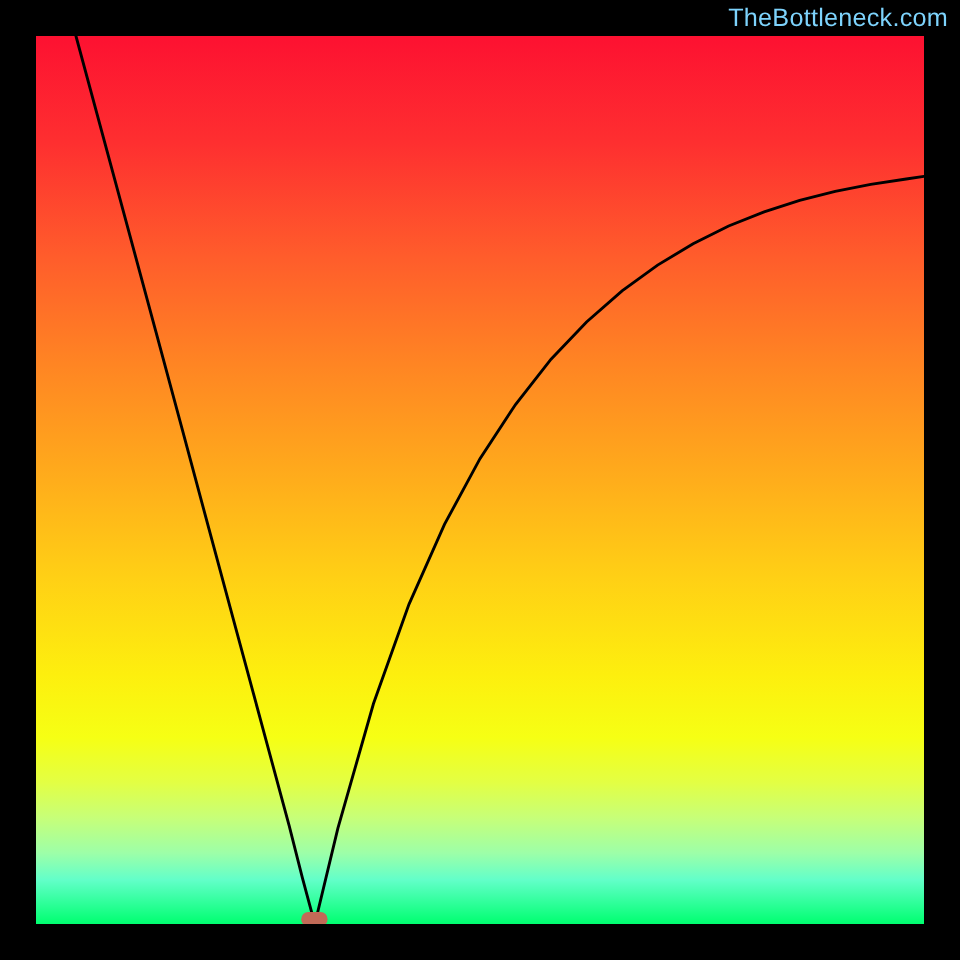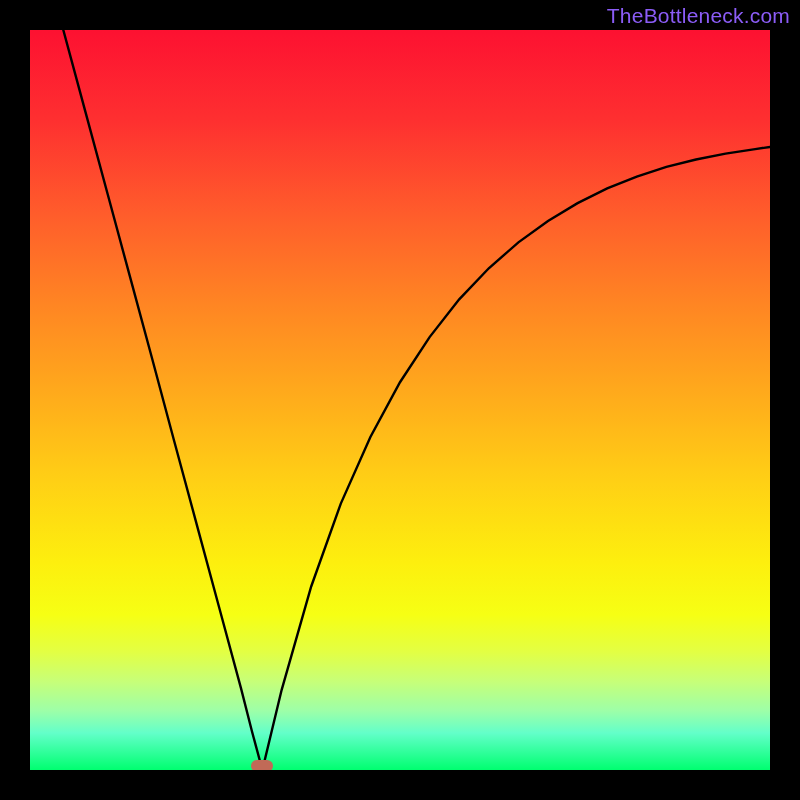--- a/index.html
+++ b/index.html
@@ -55,21 +55,21 @@
     width: 22px;
     height: 12px;
     border-radius: 6px;
     background: #c16a57;
     transform: translate(-50%, -50%);
   }
   .watermark {
     position: absolute;
     top: 4px;
     right: 10px;
-    color: #8b5cf6;
+    color: #7dd3fc;
     font-size: 21px;
     font-weight: 500;
     letter-spacing: 0.2px;
     user-select: none;
   }
 </style>
 </head>
 <body>
 
 <div class="frame">

